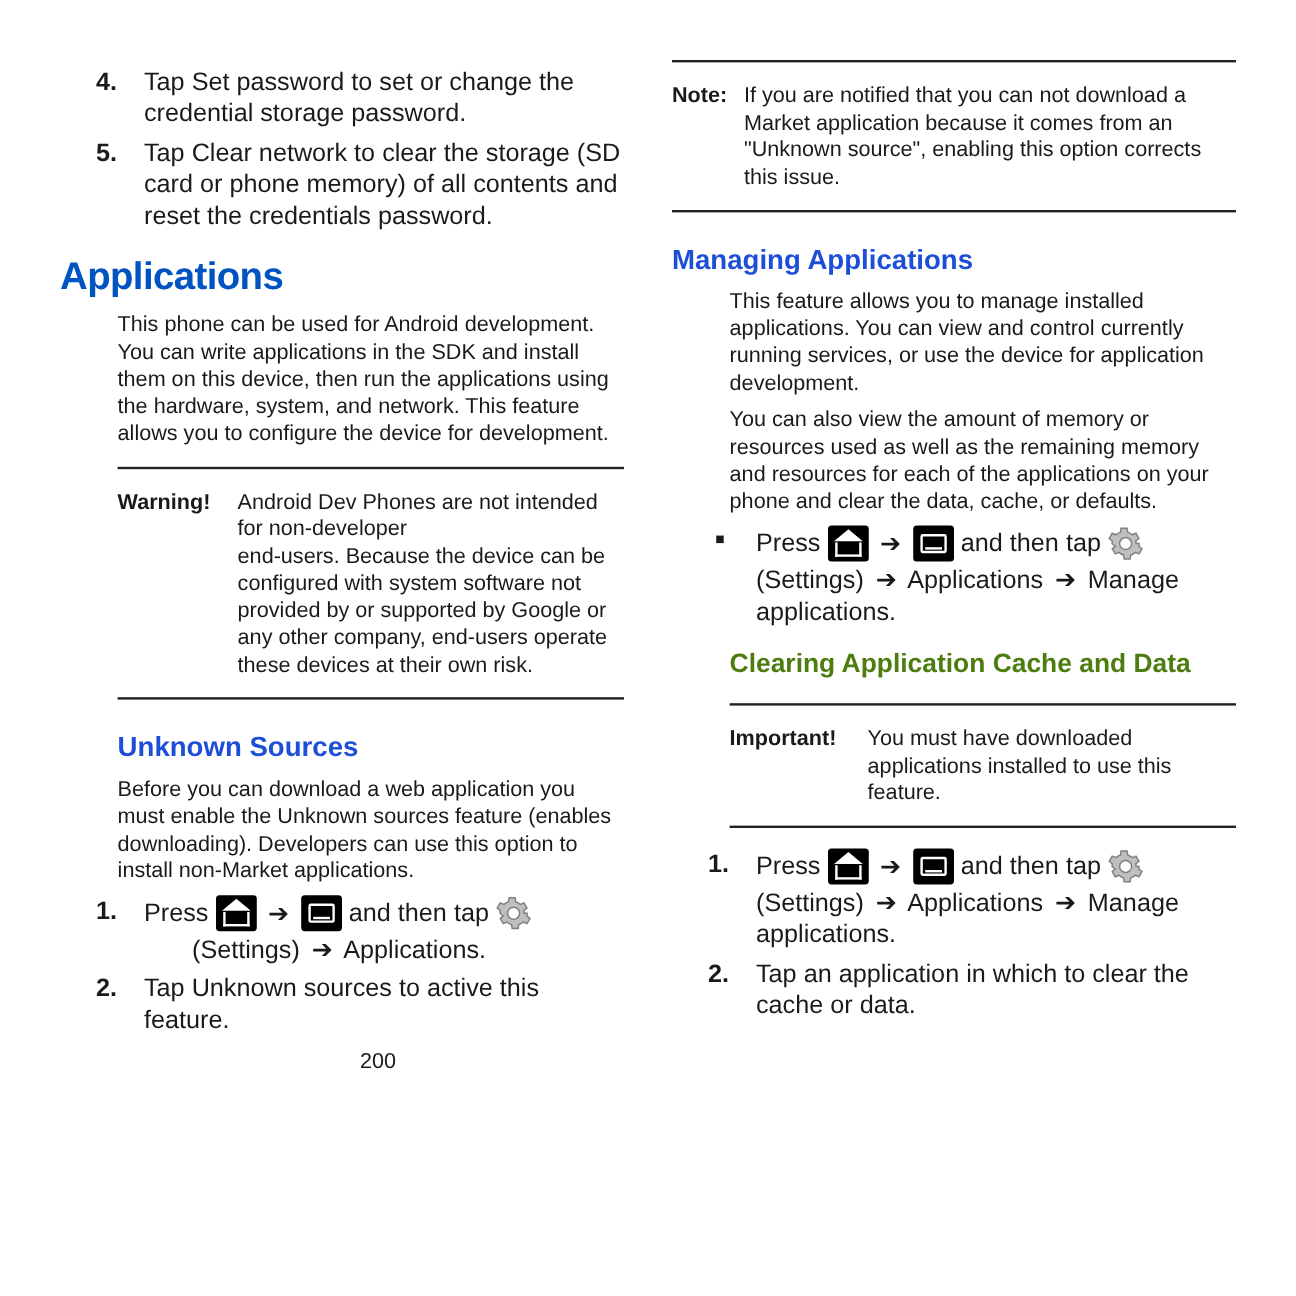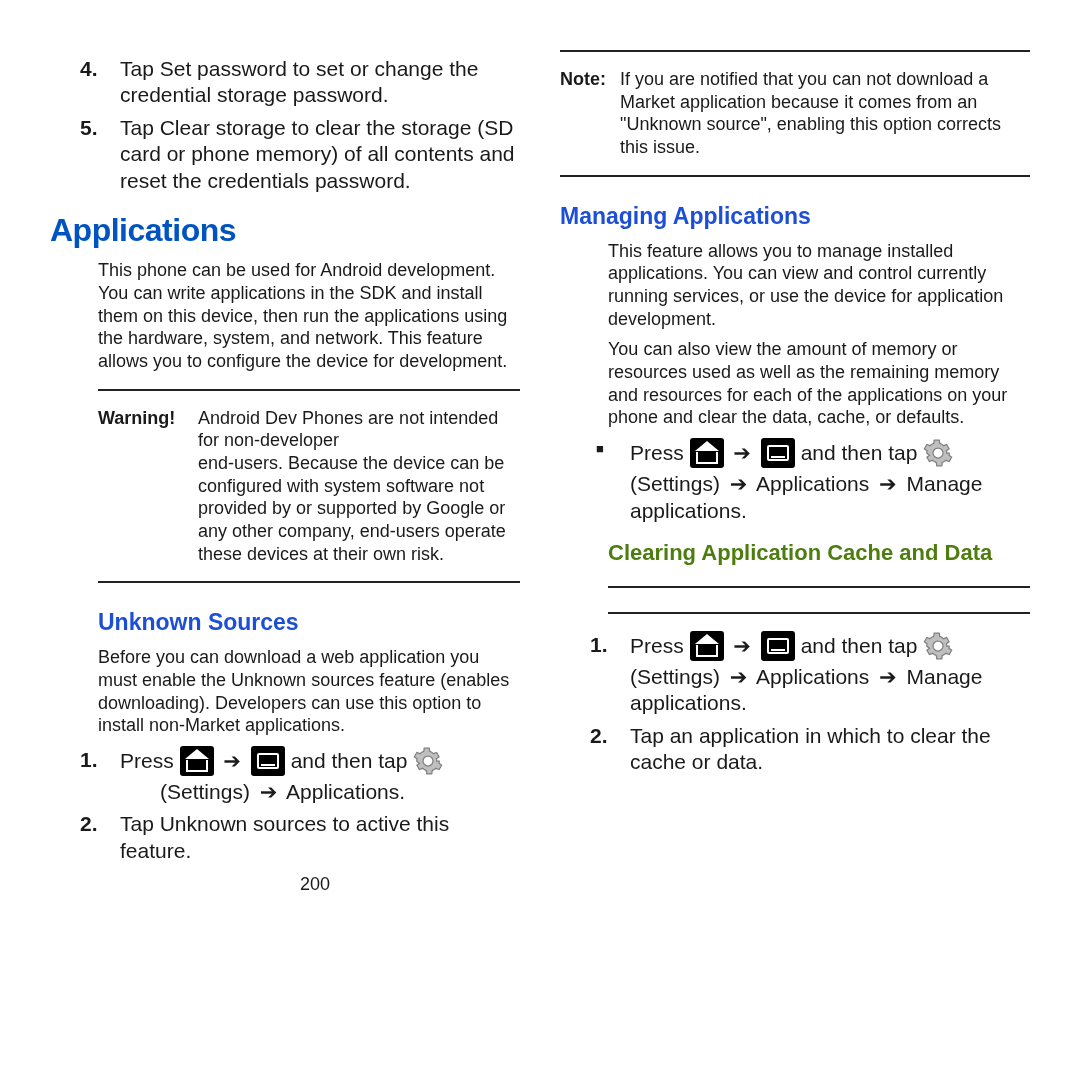--- a/index.html
+++ b/index.html
@@ -41,21 +41,21 @@
 
 <div class="page">
 
   <div class="col">
 
     <ol class="numlist">
       <li><span class="marker">4.</span>
         <span>Tap </span><b>Set password</b><span> to set or change the credential storage password.</span>
       </li>
       <li><span class="marker">5.</span>
-        <span>Tap </span><b>Clear storage</b><span> to clear the storage (SD card or phone memory) of all contents and reset the credentials password.</span>
+        <span>Tap </span><b>Clear network</b><span> to clear the storage (SD card or phone memory) of all contents and reset the credentials password.</span>
       </li>
     </ol>
 
     <div class="h1">Applications</div>
     <p class="indent">This phone can be used for Android development. You can write applications in the SDK and install them on this device, then run the applications using the hardware, system, and network. This feature allows you to configure the device for development.</p>
 
     <hr class="rule indent">
     <p class="indent hang">
       <span class="lead">Warning! </span>
       <span>Android Dev Phones are not intended for non-developer</span><br>
@@ -115,20 +115,25 @@
             </svg></span>
         <div class="settingsline" style="padding-left:0">
           <span>(</span><b>Settings</b><span>) </span><b class="arrow">➔</b> <b>Applications</b> <span> </span><b class="arrow">➔</b> <b>Manage applications</b><span>.</span>
         </div>
       </li>
     </ul>
 
     <div class="h3 indent">Clearing Application Cache and Data</div>
 
     <hr class="rule indent">
+    <p class="indent hang" style="padding-left:115px">
+      <span class="lead" style="width:115px;margin-left:-115px">Important! </span>
+      <span>You must have downloaded applications installed to use this feature.</span>
+      <span class="clear"></span>
+    </p>
     <hr class="rule indent">
 
     <ol class="numlist">
       <li><span class="marker">1.</span>
         <span>Press </span>
         <span class="icon icon-home"></span>
         <span class="arrow">➔</span>
         <span class="icon icon-menu"></span>
         <span> and then tap </span>
         <span class="icon icon-gear"><svg viewBox="0 0 24 24">

